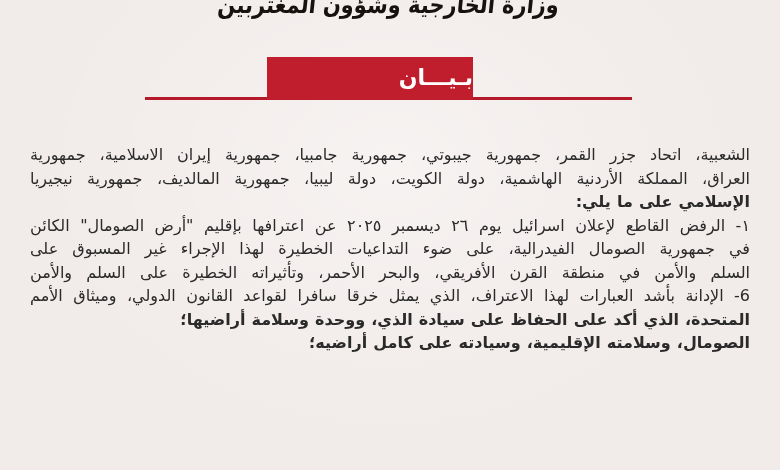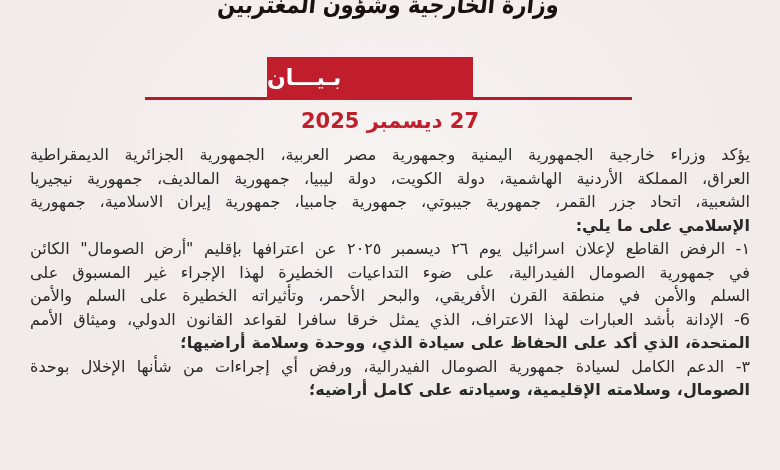--- a/index.html
+++ b/index.html
@@ -44,21 +44,21 @@
   .banner {
     position: absolute;
     top: 57px;
     left: 267px;
     width: 206px;
     height: 43px;
     background: #c01e2d;
     z-index: 2;
     display: flex;
     align-items: center;
-    justify-content: flex-start;
+    justify-content: flex-end;
   }
   .banner-label {
     color: #ffffff;
     font-size: 22px;
     font-weight: bold;
     letter-spacing: 1px;
     direction: rtl;
     padding-bottom: 3px;
   }
 
@@ -103,29 +103,26 @@
 <div class="page">
 
   <div class="calligraphy">وزارة الخارجية وشؤون المغتربين</div>
 
   <div class="banner-rule"></div>
 
   <div class="banner">
     <span class="banner-label">بـيـــان</span>
   </div>
 
-  <div class="date">27 ديسمبر 2025</div>
 
   <div class="body-text">
-    <div class="bl">يؤكد وزراء خارجية الجمهورية اليمنية وجمهورية مصر العربية، الجمهورية الجزائرية الديمقراطية</div>
+    <div class="bl">الشعبية، اتحاد جزر القمر، جمهورية جيبوتي، جمهورية جامبيا، جمهورية إيران الاسلامية، جمهورية</div>
     <div class="bl">العراق، المملكة الأردنية الهاشمية، دولة الكويت، دولة ليبيا، جمهورية المالديف، جمهورية نيجيريا</div>
-    <div class="bl">الشعبية، اتحاد جزر القمر، جمهورية جيبوتي، جمهورية جامبيا، جمهورية إيران الاسلامية، جمهورية</div>
     <div class="bl end">الإسلامي على ما يلي:</div>
     <div class="bl">١- الرفض القاطع لإعلان اسرائيل يوم ٢٦ ديسمبر ٢٠٢٥ عن اعترافها بإقليم "أرض الصومال" الكائن</div>
     <div class="bl">في جمهورية الصومال الفيدرالية، على ضوء التداعيات الخطيرة لهذا الإجراء غير المسبوق على</div>
     <div class="bl">السلم والأمن في منطقة القرن الأفريقي، والبحر الأحمر، وتأثيراته الخطيرة على السلم والأمن</div>
     <div class="bl">6- الإدانة بأشد العبارات لهذا الاعتراف، الذي يمثل خرقا سافرا لقواعد القانون الدولي، وميثاق الأمم</div>
     <div class="bl end">المتحدة، الذي أكد على الحفاظ على سيادة الذي، ووحدة وسلامة أراضيها؛</div>
-    <div class="bl">٣- الدعم الكامل لسيادة جمهورية الصومال الفيدرالية، ورفض أي إجراءات من شأنها الإخلال بوحدة</div>
     <div class="bl end">الصومال، وسلامته الإقليمية، وسيادته على كامل أراضيه؛</div>
   </div>
 
 </div>
 
 </body></html>

